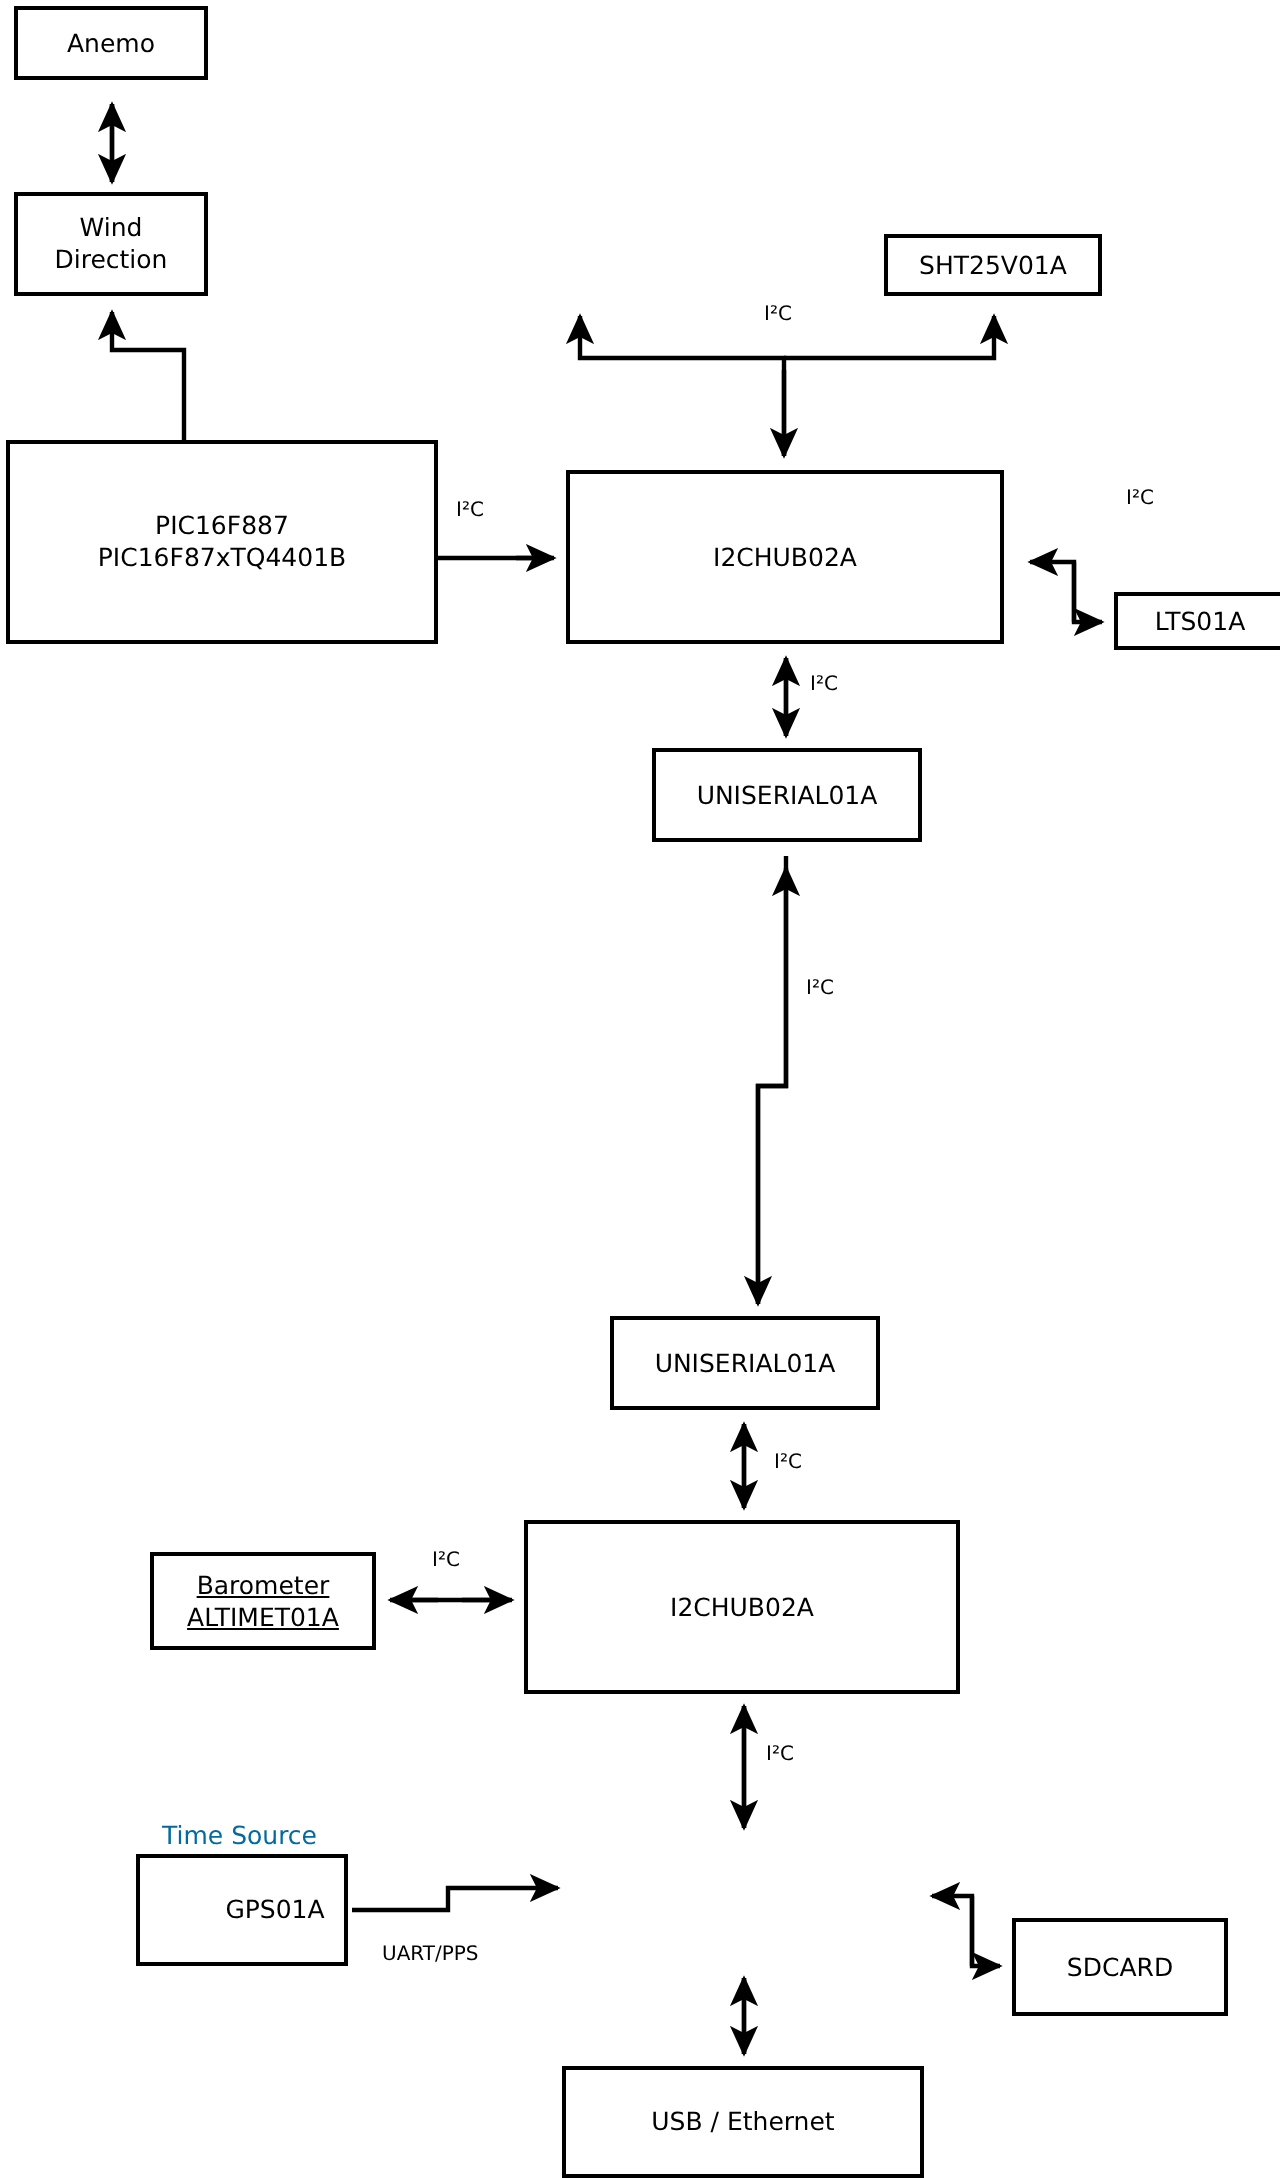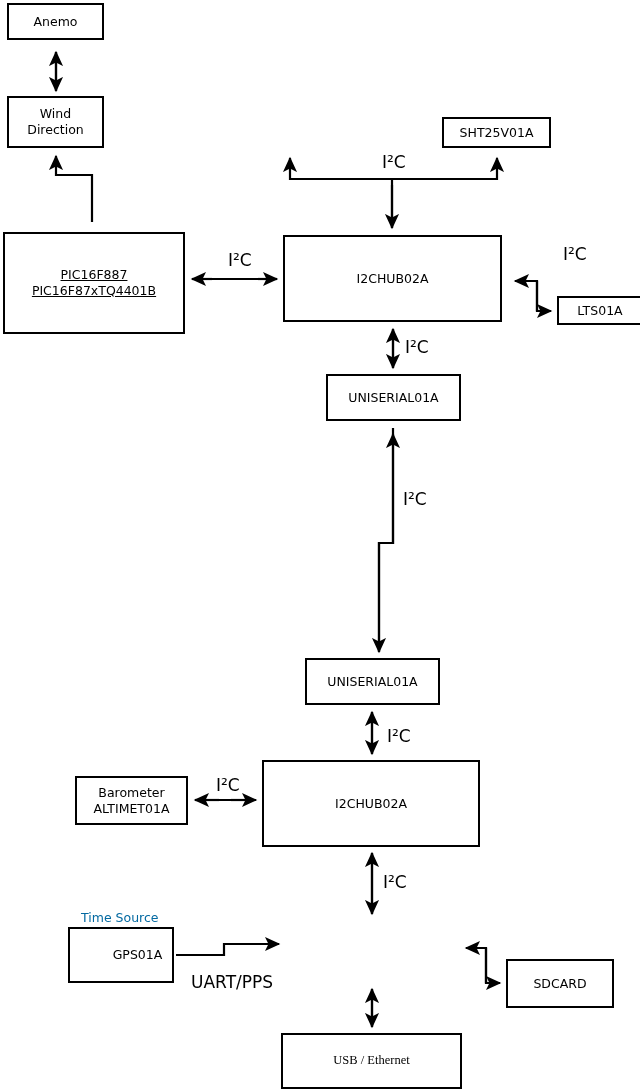--- a/index.html
+++ b/index.html
@@ -37,21 +37,21 @@
     justify-content: center;
     text-align: center;
     font-size: 12.5px;
     color: #000000;
     line-height: 1.25;
     white-space: pre-line;
     z-index: 3;
   }
   .edge-label {
     position: absolute;
-    font-size: 17px;
+    font-size: 10px;
     color: #000000;
     white-space: nowrap;
     z-index: 4;
     background: transparent;
   }
   .free-label {
     position: absolute;
     font-size: 12.5px;
     color: #0369a1;
     white-space: nowrap;
@@ -133,33 +133,33 @@
 
     <g>
       <line class="wire" x1="372" y1="1027" x2="372" y2="989" marker-end="url(#ah)"></line>
       <line class="wire" x1="372" y1="989" x2="372" y2="1027" marker-end="url(#ah)"></line>
     </g>
   </svg>
 
   <div class="node" style="left: 7px; top: 3px; width: 97px; height: 37px;">Anemo</div>
   <div class="node" style="left: 7px; top: 96px; width: 97px; height: 52px;">Wind
 Direction</div>
-  <div class="node" style="left: 3px; top: 232px; width: 182px; height: 102px; text-decoration: underline;">PIC16F887
+  <div class="node" style="left: 3px; top: 220px; width: 216px; height: 102px;">PIC16F887
 PIC16F87xTQ4401B</div>
   <div class="node" style="left: 442px; top: 117px; width: 109px; height: 31px;">SHT25V01A</div>
   <div class="node" style="left: 283px; top: 235px; width: 219px; height: 87px;">I2CHUB02A</div>
   <div class="node" style="left: 557px; top: 296px; width: 86px; height: 29px;">LTS01A</div>
   <div class="node" style="left: 326px; top: 374px; width: 135px; height: 47px;">UNISERIAL01A</div>
   <div class="node" style="left: 305px; top: 658px; width: 135px; height: 47px;">UNISERIAL01A</div>
   <div class="node" style="left: 262px; top: 760px; width: 218px; height: 87px;">I2CHUB02A</div>
-  <div class="node" style="left: 75px; top: 776px; width: 113px; height: 49px;">Barometer
+  <div class="node" style="left: 75px; top: 776px; width: 113px; height: 49px; text-decoration: underline;">Barometer
 ALTIMET01A</div>
   <div class="node" style="left: 68px; top: 927px; width: 106px; height: 56px; padding-left: 33px;">GPS01A</div>
   <div class="node" style="left: 506px; top: 959px; width: 108px; height: 49px;">SDCARD</div>
-  <div class="node" style="left: 281px; top: 1033px; width: 181px; height: 56px; font-family: Liberation Serif, serif;">USB / Ethernet</div>
+  <div class="node" style="left: 281px; top: 1033px; width: 181px; height: 56px;">USB / Ethernet</div>
 
   <div class="edge-label" style="left: 382px; top: 152px;">I²C</div>
   <div class="edge-label" style="left: 228px; top: 250px;">I²C</div>
   <div class="edge-label" style="left: 563px; top: 244px;">I²C</div>
   <div class="edge-label" style="left: 405px; top: 337px;">I²C</div>
   <div class="edge-label" style="left: 403px; top: 489px;">I²C</div>
   <div class="edge-label" style="left: 387px; top: 726px;">I²C</div>
   <div class="edge-label" style="left: 216px; top: 775px;">I²C</div>
   <div class="edge-label" style="left: 383px; top: 872px;">I²C</div>
   <div class="edge-label" style="left: 191px; top: 972px;">UART/PPS</div>

